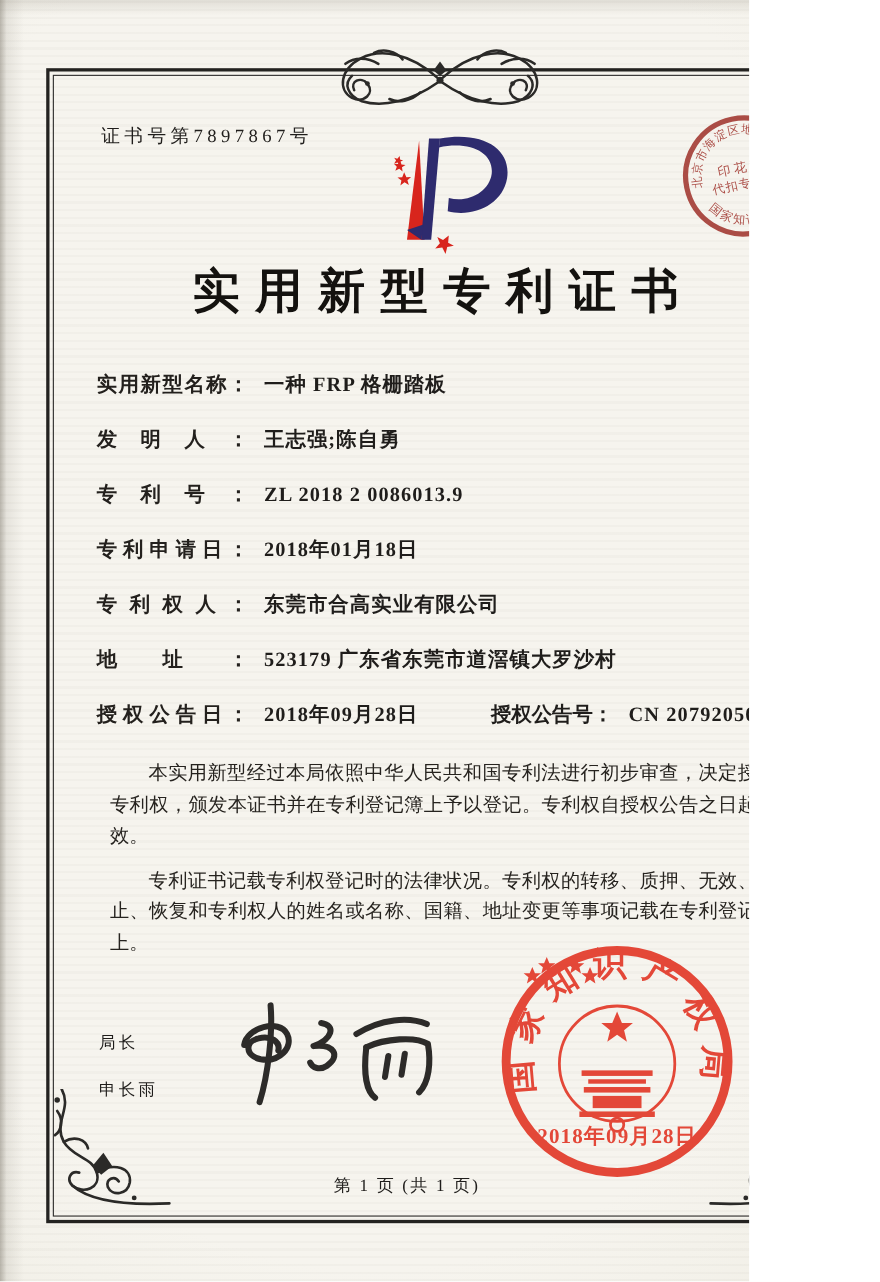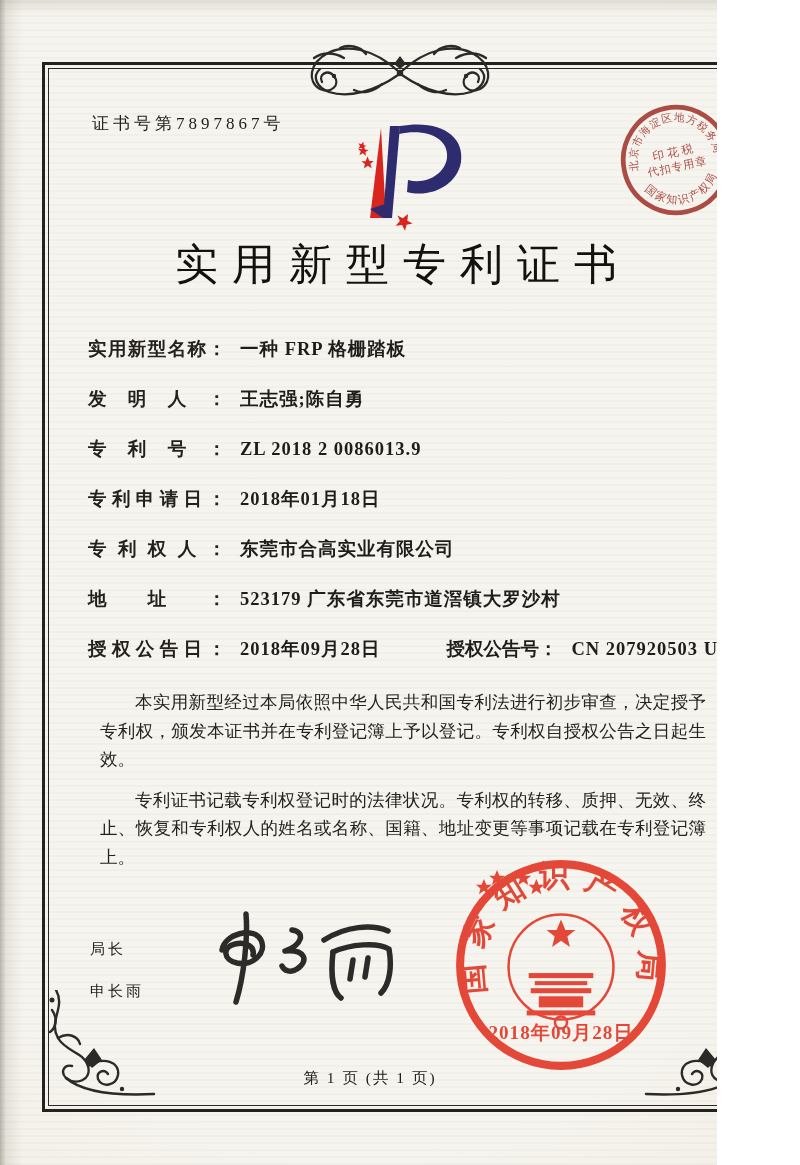--- a/index.html
+++ b/index.html
@@ -5,28 +5,27 @@
   html,body{margin:0;padding:0;}
   .page{
     position:relative; width:681px; height:1165px; overflow:hidden;
     background:
       linear-gradient(90deg, rgba(110,104,92,.45) 0px, rgba(110,104,92,.12) 6px, rgba(0,0,0,0) 22px),
       linear-gradient(180deg, rgba(130,124,110,.18) 0px, rgba(0,0,0,0) 14px),
       repeating-linear-gradient(0deg, rgba(90,85,70,.03) 0 2px, rgba(0,0,0,0) 2px 7px),
       radial-gradient(120% 90% at 50% 45%, #f6f4ee 60%, #eceadf 100%);
     font-family:"Liberation Serif","DejaVu Serif",serif;
     color:#1f1d1b;
-    padding-left:36px;
   }
   .frame-outer{position:absolute; left:42px; top:62px; width:706px; height:1044px; border:3px solid #232220;}
   .frame-inner{position:absolute; inset:3px; border:1px solid #2a2927;}
   .cert-no{position:absolute; left:92px; top:112px; font-size:17px; letter-spacing:4px;}
   .logo{position:absolute; left:302px; top:116px; width:196px; height:122px;}
   .doc-title{position:absolute; left:0; top:236px; width:792px; text-align:center;
-    font-size:43px; font-weight:normal; letter-spacing:14px; text-indent:14px; color:#14120f;}
+    font-size:43px; font-weight:bold; letter-spacing:14px; text-indent:14px; color:#14120f;}
   .fields{position:absolute; left:88px; top:336px; width:630px; font-size:18.5px;font-weight:bold;}
   .frow{display:flex; align-items:baseline; height:50px;}
   .flabel{display:inline-block; width:138px; text-align:justify; text-align-last:justify; white-space:nowrap; color:#23201d;}
   .fvalue{margin-left:14px; letter-spacing:1px; white-space:nowrap;}
   .grant-pair{display:flex; align-items:baseline;}
   .grant-pair .flabel2{white-space:nowrap;}
   .paragraphs{position:absolute; left:88px; top:676px; width:630px; font-size:17.5px; line-height:28.5px; text-align:justify; color:#26231f;}
   .paragraphs p{margin:12px; text-indent:2em;}
   .officer{position:absolute; left:90px; top:928px; font-size:15px; line-height:42px; letter-spacing:3px;}
   .sig-script{position:absolute; left:192px; top:898px; width:215px; height:125px;}

